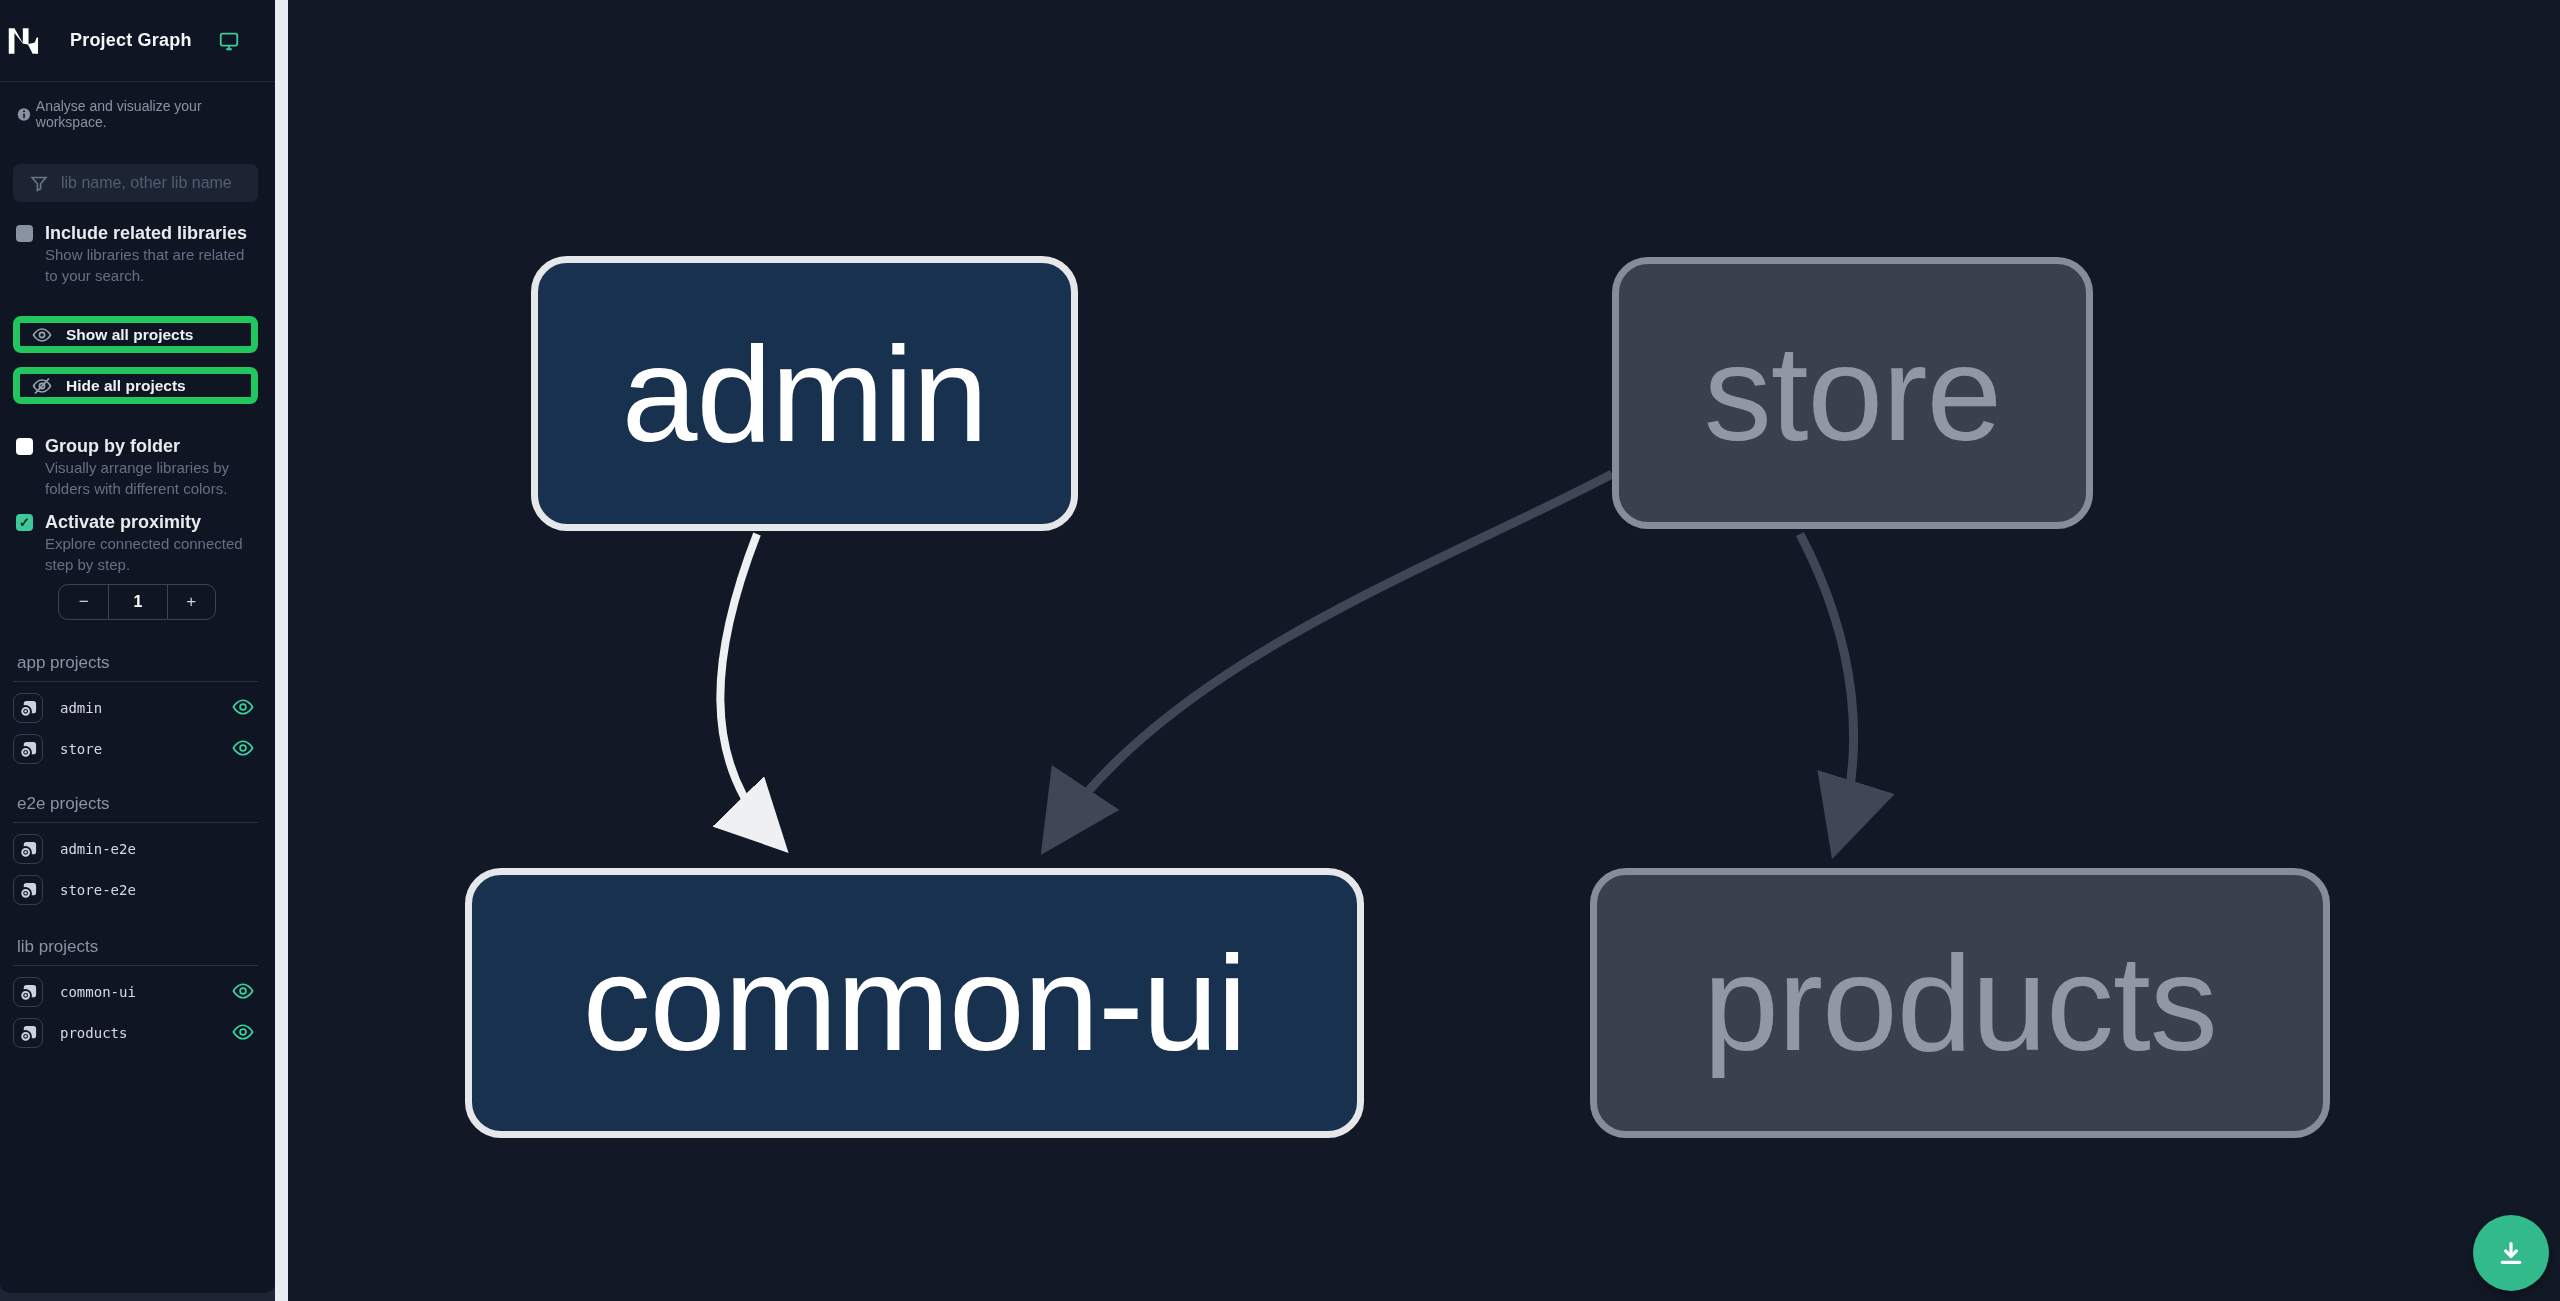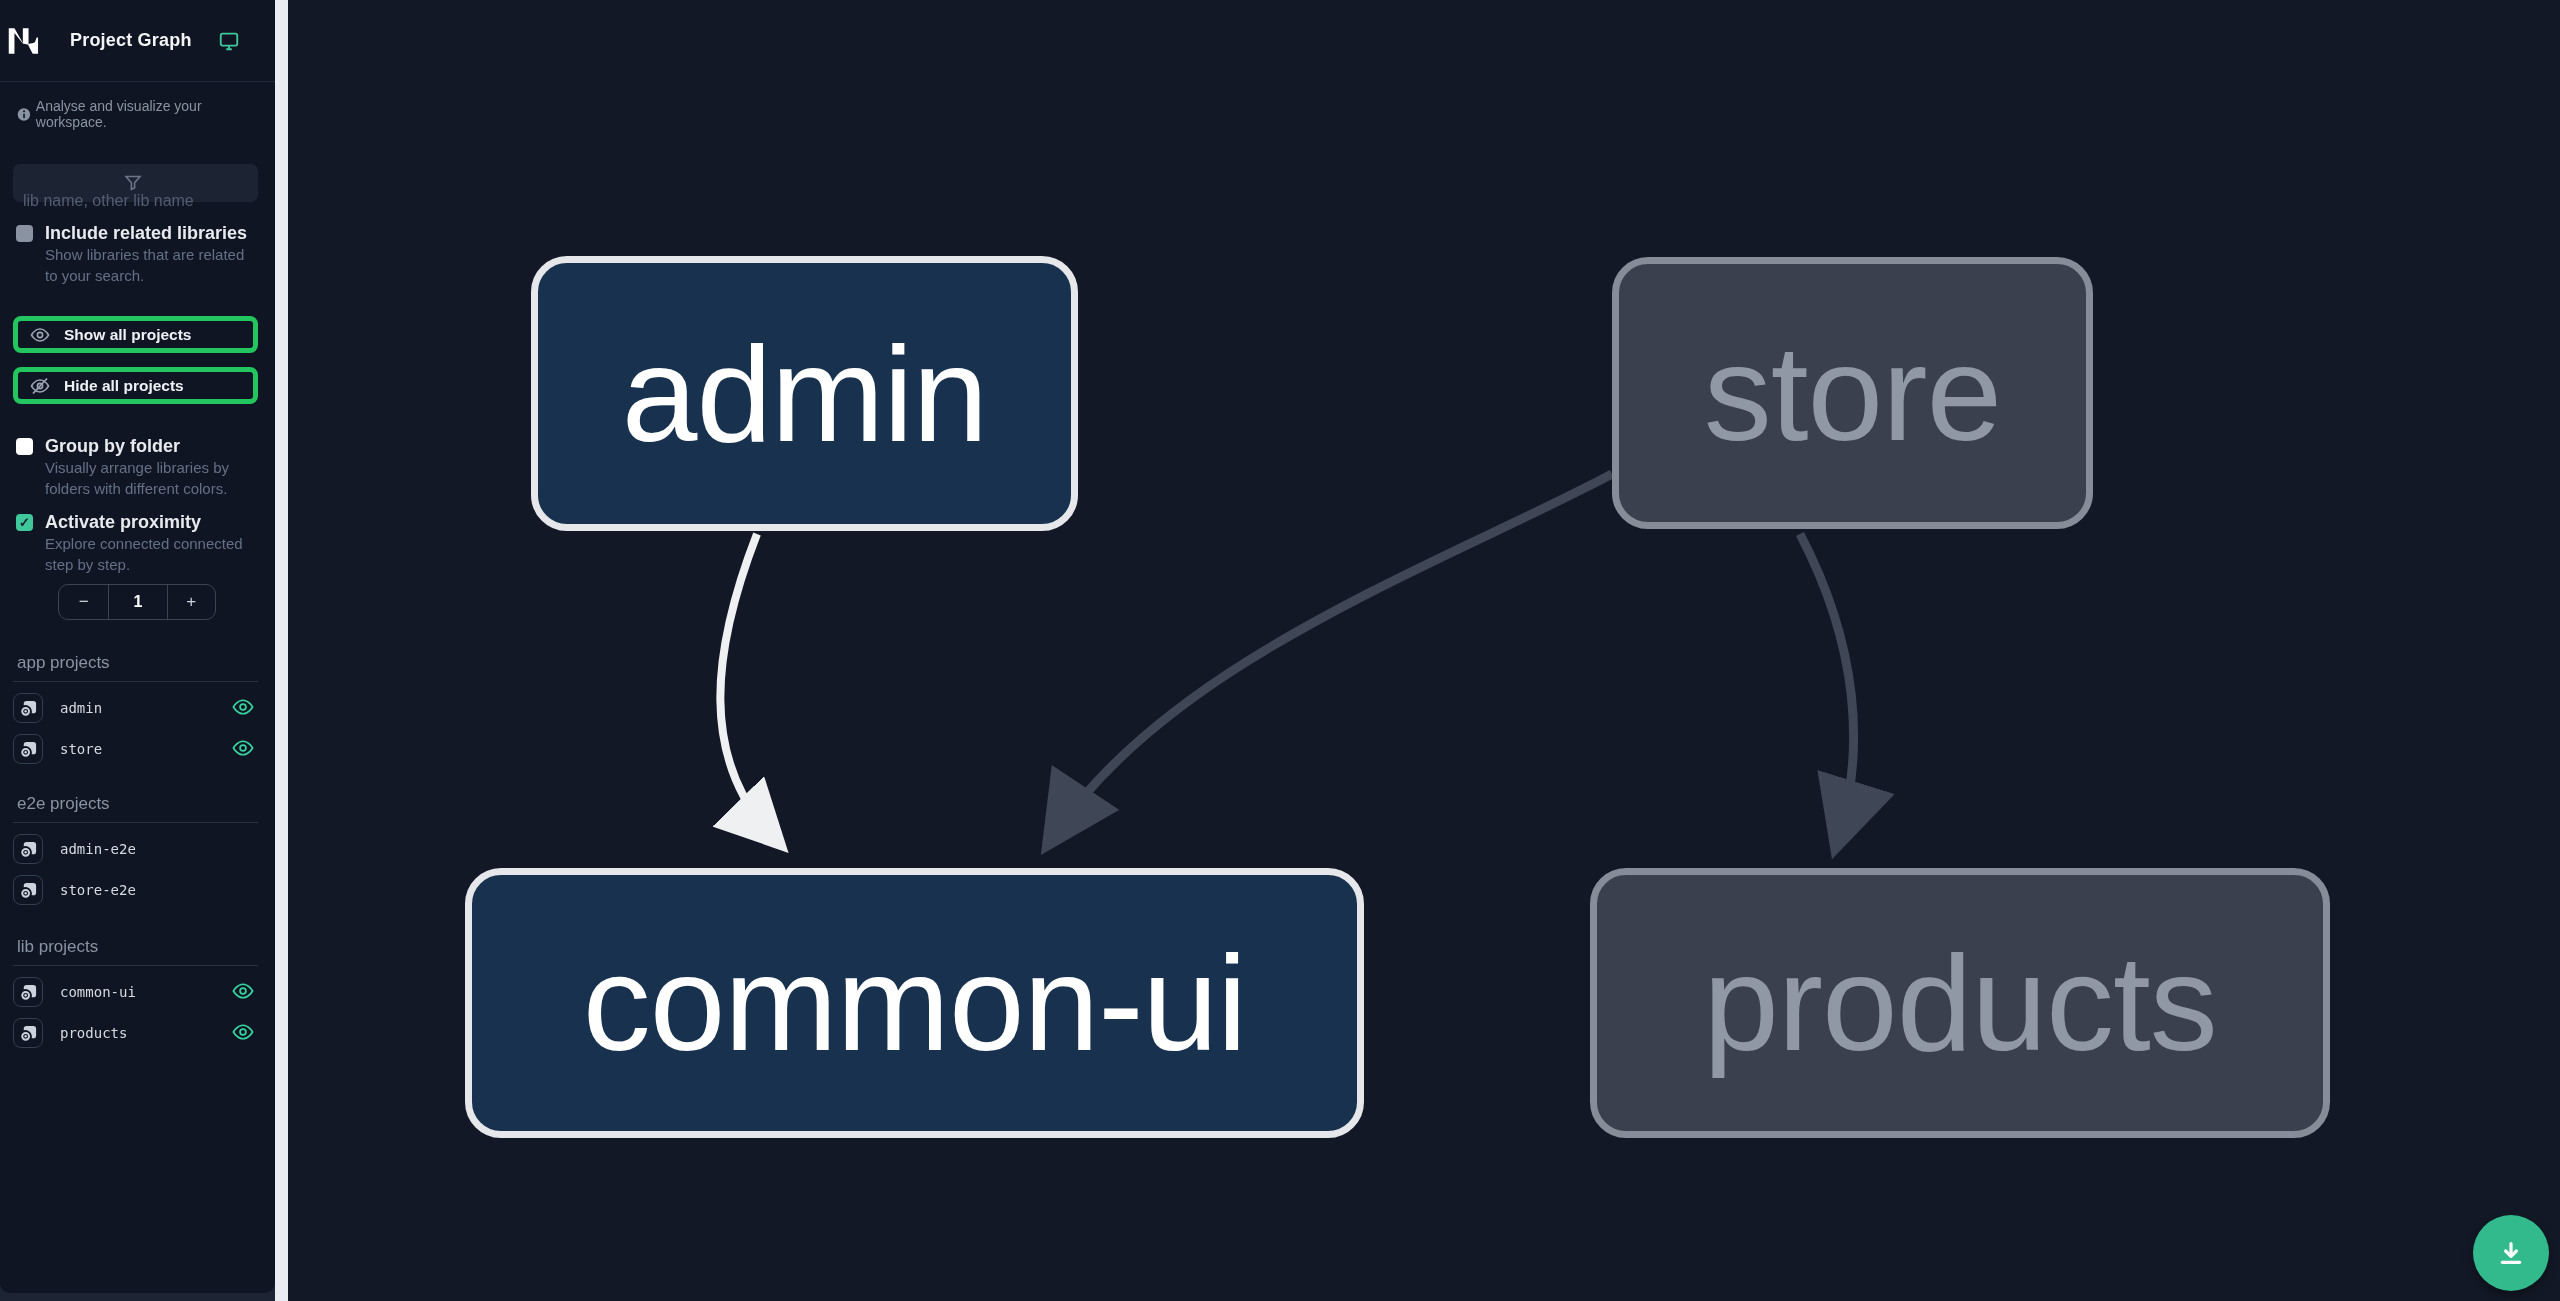--- a/index.html
+++ b/index.html
@@ -17,21 +17,21 @@
   }
   .nx-logo { width:38px; height:38px; flex:0 0 auto; }
   .side-title { color:#f3f4f6; font-size:18px; font-weight:bold; margin-left:28px; letter-spacing:.2px; }
   .monitor-icon { margin-left:26px; width:22px; height:22px; }
 
   .tagline { display:flex; align-items:center; gap:5px; margin:16px 18px 0 17px; }
   .tagline-text { color:#8a93a2; font-size:14px; }
 
   .filter-box {
     margin:34px 17px 0 13px; height:38px; background:#1c2433; border-radius:7px;
-    display:flex; align-items:center; padding:8px 10px;flex-direction:column;
+    display:flex; align-items:center; padding:2px 10px;
   }
   .funnel-icon { width:20px; height:20px; margin:0 12px 0 6px; flex:0 0 auto; }
   .filter-input {
     background:transparent; border:none; outline:none; color:#aeb6c4;
     font-size:16px; width:100%; font-family:"Liberation Sans", sans-serif;
   }
   .filter-input::placeholder { color:#535d72; }
 
   .option { display:flex; margin:0 18px 0 16px; }
   .option .cbx {
@@ -41,21 +41,21 @@
   .cbx.gray { background:#8a93a2; }
   .cbx.white { background:#ffffff; }
   .cbx.checked { background:#3fc99b; color:#16212f; }
   .option .opt-text { margin-left:12px; width:212px; }
   .opt-label { color:#e8eaee; font-size:18px; font-weight:bold; display:block; }
   .opt-desc { color:#657086; font-size:15px; line-height:21px; margin-top:3px; }
 
   .side-btn {
     display:flex; align-items:center; gap:14px;
     margin:0 17px 0 13px; width:245px; height:37px;
-    background:transparent; border:5px solid #22c55e; border-radius:8px;
+    background:transparent; border:7px solid #22c55e; border-radius:8px;
     padding:0 12px; cursor:pointer;
   }
   .side-btn span { color:#eef1f4; font-size:15.5px; font-weight:bold; }
   .btn-show { margin-top:30px; }
   .btn-hide { margin-top:14px; }
   .opt-include { margin-top:21px; }
   .opt-group { margin-top:32px; }
   .opt-proximity { margin-top:13px; }
 
   .stepper {

